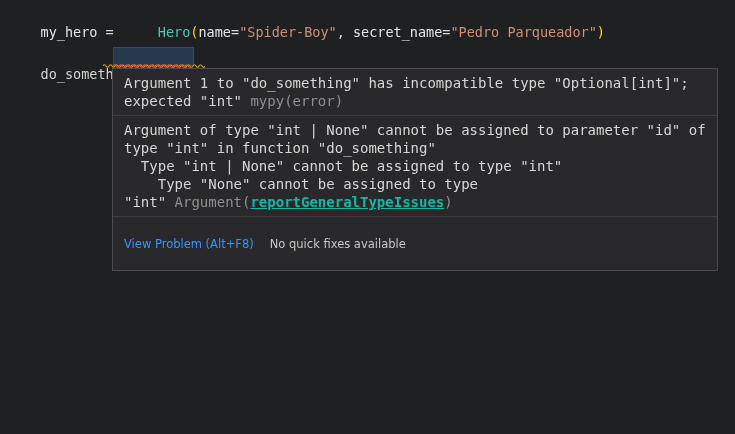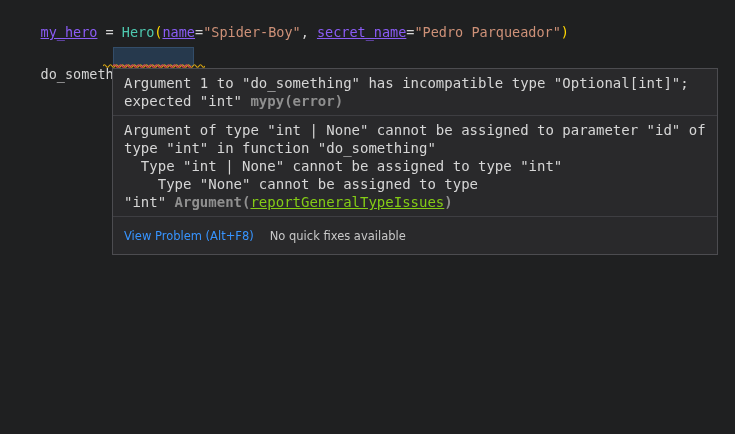--- a/index.html
+++ b/index.html
@@ -10,23 +10,23 @@
     position:relative;
     font-family:"DejaVu Sans Mono","Liberation Mono",monospace;
   }
   
   .editor{position:absolute;inset:0;}
   .code-line{
     position:absolute;left:8px;
     font-size:13.5px;line-height:17px;
     white-space:pre;color:#d4d4d4;z-index:2;
   }
-  .tok-var{color:#8b5cf6;text-decoration:underline;}
+  .tok-var{color:#e5e5e5;}
   .tok-op{color:#d4d4d4;}
-  .tok-class{color:#4ec9b0;}
+  .tok-class{color:#4ec9b0;margin-left:36px;}
   .tok-paren{color:#ffd602;}
   .tok-str{color:#ce9178;}
   .tok-fn{color:#d4d4d4;}
   .word-highlight{
     position:absolute;left:113px;top:47px;width:81px;height:19px;
     background:rgba(56,108,168,0.33);
     border:1px solid rgba(90,140,190,0.25);
     box-sizing:border-box;z-index:1;
   }
   .squiggle{position:absolute;z-index:1;}
@@ -39,29 +39,29 @@
     z-index:5;
     color:#d6d6d6;
     font-size:14px;
   }
   .hover-section{
     padding:5px 11px;
     line-height:18px;
   }
   .hover-section + .hover-section{border-top:1px solid #3e3e42;}
   .hover-line{white-space:pre;}
-  .muted{color:#8f8f8f;font-weight:bold;}
+  .muted{color:#8f8f8f;}
   .diag-link{
-    color:#84cc16;text-decoration:underline;cursor:pointer;
+    color:#14b8a6;text-decoration:underline;cursor:pointer;font-weight:bold;
   }
   .hover-status{
     border-top:1px solid #3e3e42;
     height:21px;
     display:flex;align-items:center;gap:16px;
-    padding:8px 11px;
+    padding:16px 11px;
     font-family:"DejaVu Sans","Liberation Sans",sans-serif;
     font-size:11.5px;
   }
   .status-link{color:#3794ff;cursor:pointer;}
   .status-text{color:#c8c8c8;}
 </style>
 </head>
 <body>
 
 <div class="editor">

